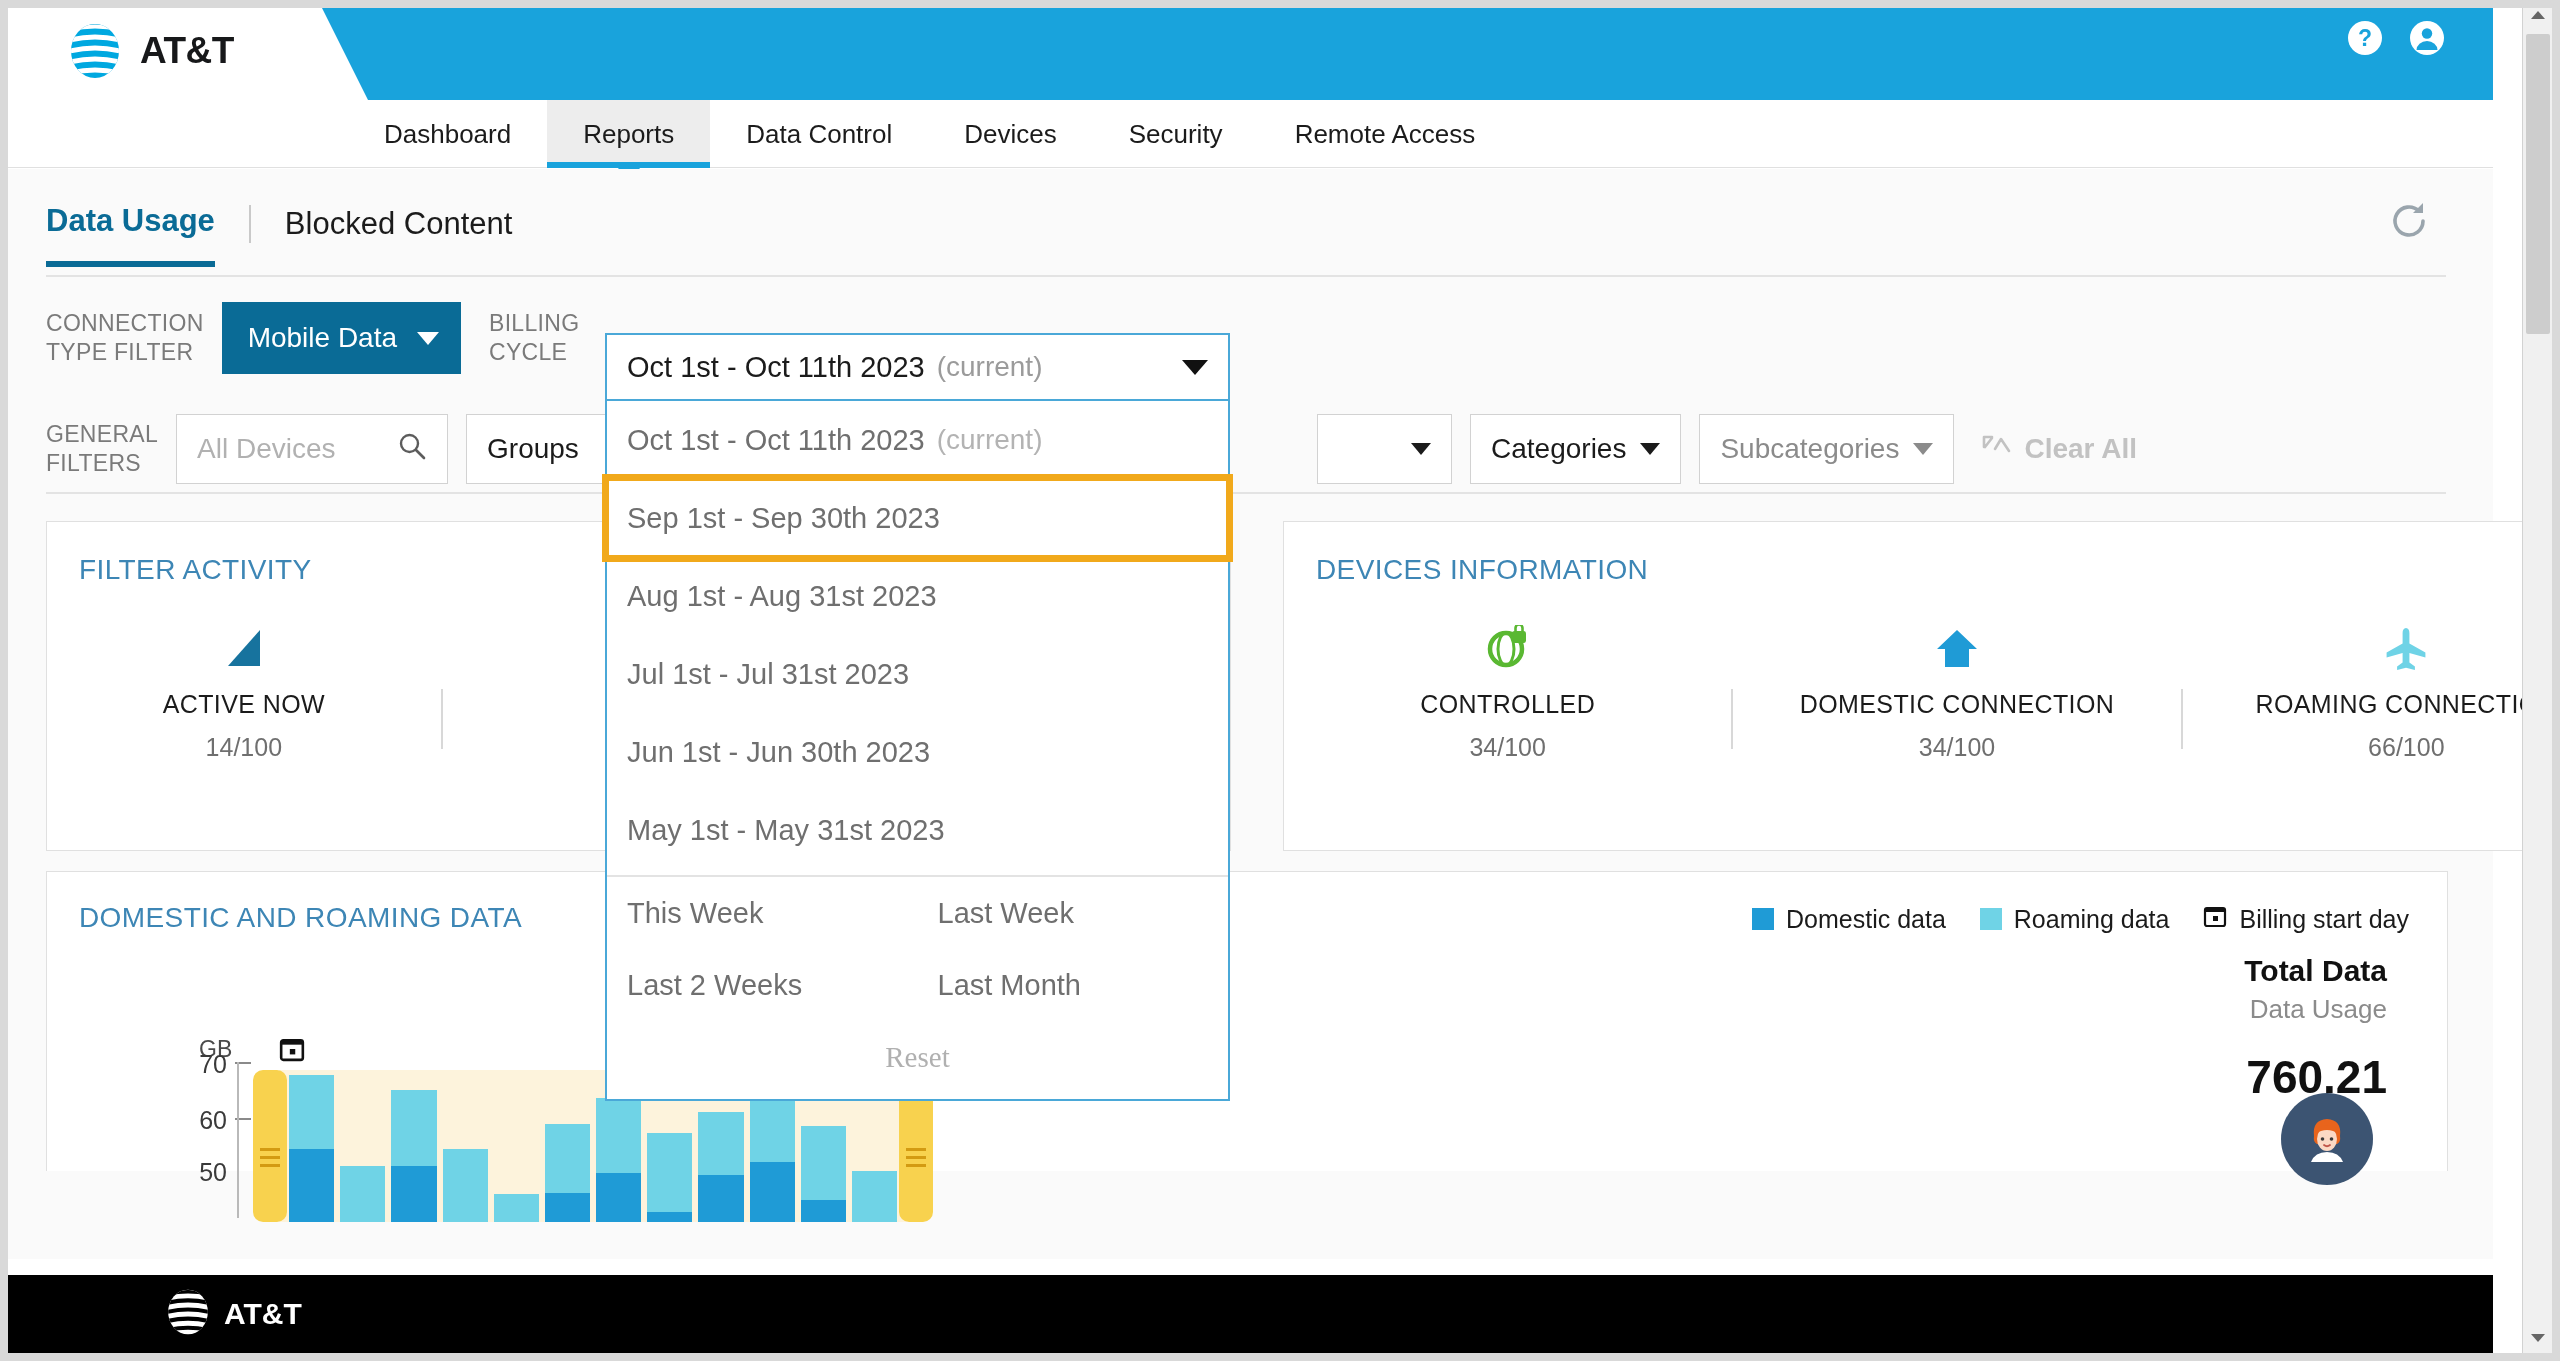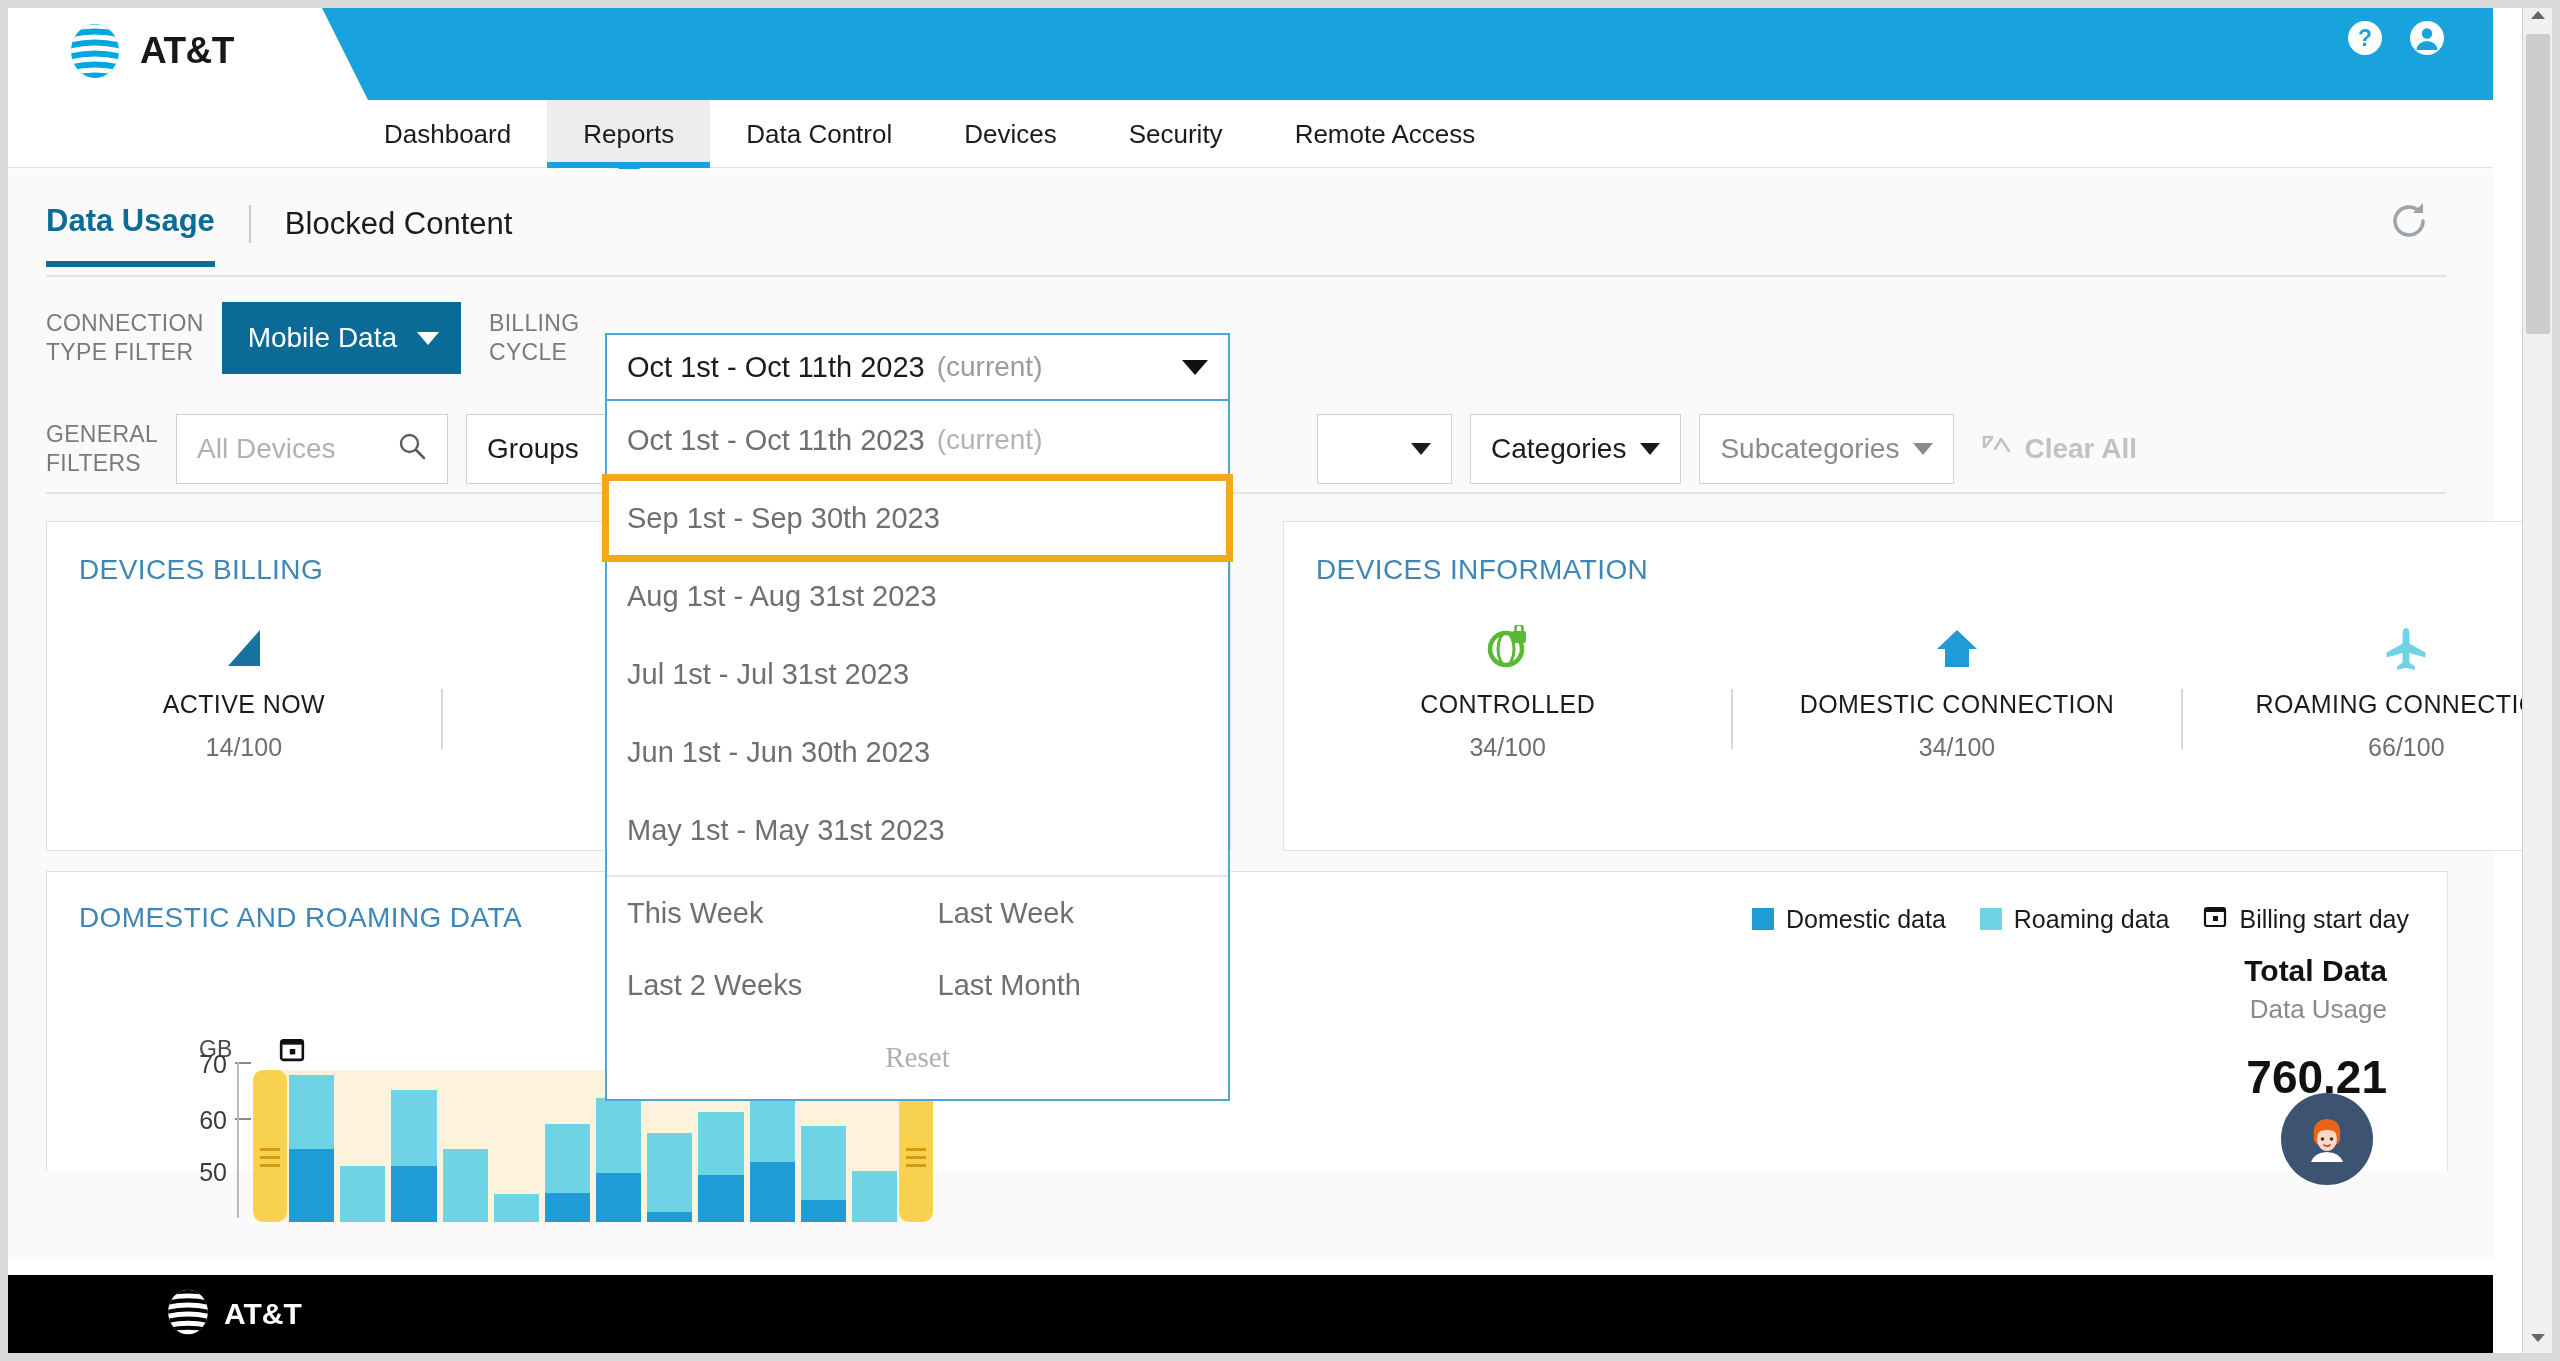--- a/index.html
+++ b/index.html
@@ -552,21 +552,21 @@
             <span>Clear All</span>
           </div>
         </div>
 
         <div class="filters-rule"></div>
       </div>
 
       <div class="cards-row">
 
         <div class="card devices-activity">
-          <div class="card-title">DEVICES BILLING</div>
+          <div class="card-title">FILTER ACTIVITY</div>
           <div class="stat-row">
             <div class="stat">
               <div class="stat-ico">
                 <svg width="52" height="48" viewBox="0 0 52 48">
                   <path d="M10 42 L42 6 L42 42 Z" fill="#17739e"></path>
                 </svg>
               </div>
               <div class="stat-label">ACTIVE NOW</div>
               <div class="stat-value">14/100</div>
             </div>

